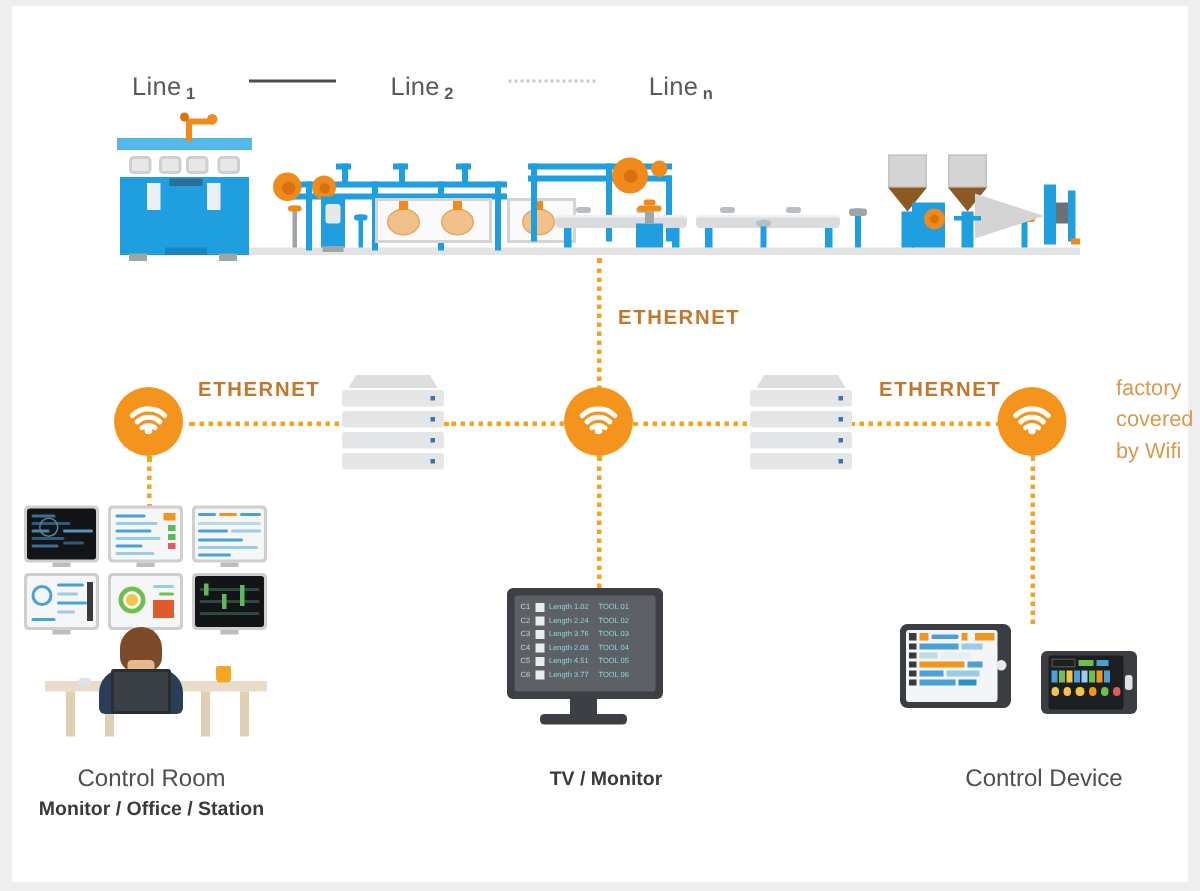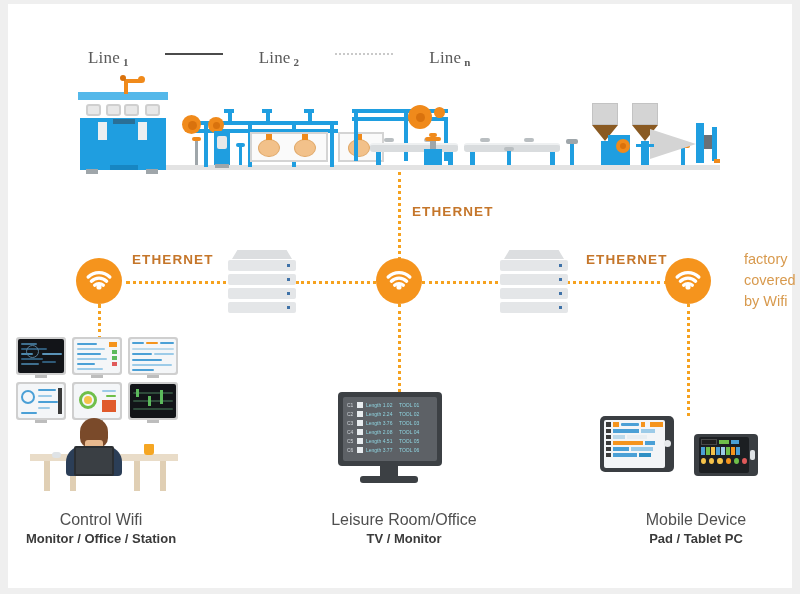--- a/index.html
+++ b/index.html
@@ -11,21 +11,21 @@
   }
   #canvas {
     position: absolute;
     left: 8px; top: 4px;
     width: 784px; height: 584px;
     background: #ffffff;
   }
 
   
   #legend { position: absolute; left: 80px; top: 38px; height: 32px;
-            display: flex; align-items: center; gap: 18px; font-family: Liberation Serif, serif; }
+            display: flex; align-items: center; gap: 18px; }
   .legend-item { display: flex; align-items: baseline; color: #5a5a5a;
                  font-size: 17px; letter-spacing: .2px; }
   .legend-item .sub { font-size: 11px; font-weight: bold; margin-left: 3px;
                       position: relative; top: 3px; }
   .legend-solid { width: 58px; height: 0; border-top: 2.5px solid #4b4b4b;
                   margin: 0 18px; position: relative; top: -4px; }
   .legend-dotted { width: 58px; height: 0; border-top: 2.5px dotted #c9c9c9;
                    margin: 0 18px; position: relative; top: -4px; }
 
   
@@ -503,21 +503,21 @@
   <div id="mouse"></div>
   <div id="cup"></div>
   <div id="person">
     <div class="head"></div>
     <div class="face"></div>
     <div class="body"></div>
   </div>
   <div id="laptop"></div>
 
   <div class="cap-block" style="left:0; top:506px; width:186px;">
-    <div class="cap-t">Control Wifi</div>
+    <div class="cap-t">Control Room</div>
     <div class="cap-s">Monitor / Office / Station</div>
   </div>
 
   <div id="tv">
     <div class="scr" id="tv-screen">
         <div class="tvrow">
           <span class="lbl">C1</span>
           <span class="sq"></span>
           <span class="v1">Length 1.02</span>
           <span class="v2">TOOL 01</span>
@@ -551,21 +551,20 @@
           <span class="sq"></span>
           <span class="v1">Length 3.77</span>
           <span class="v2">TOOL 06</span>
         </div>
       </div>
   </div>
   <div id="tv-neck"></div>
   <div id="tv-base"></div>
 
   <div class="cap-block" style="left:296px; top:506px; width:200px;">
-    <div class="cap-t">Leisure Room/Office</div>
     <div class="cap-s">TV / Monitor</div>
   </div>
 
   <div id="tablet">
     <div class="scr">
       <div style="display:flex; gap:2px; align-items:center; margin-bottom:2px;">
         <div style="width:5px;height:5px;background:#3a3a3a;"></div>
         <div style="width:6px;height:5px;background:#f5941d;"></div>
         <div class="bar" style="position:relative; width:18px; background:#4ba0d6; height:3px;"></div>
         <div style="width:4px;height:5px;background:#f5941d;"></div>
@@ -623,17 +622,16 @@
         <div style="width:6px;height:6px;border-radius:50%;background:#f5c24a;"></div>
         <div style="width:6px;height:6px;border-radius:50%;background:#f5941d;"></div>
         <div style="width:6px;height:6px;border-radius:50%;background:#6fbf4a;"></div>
         <div style="width:6px;height:6px;border-radius:50%;background:#e05a5a;"></div>
       </div>
     </div>
     <div class="hbtn"></div>
   </div>
 
   <div class="cap-block" style="left:592px; top:506px; width:192px;">
-    <div class="cap-t">Mobile Device</div>
-    <div class="cap-s">Pad / Tablet PC</div>
+    <div class="cap-t">Control Device</div>
   </div>
 
 </div>
 
 </body></html>

